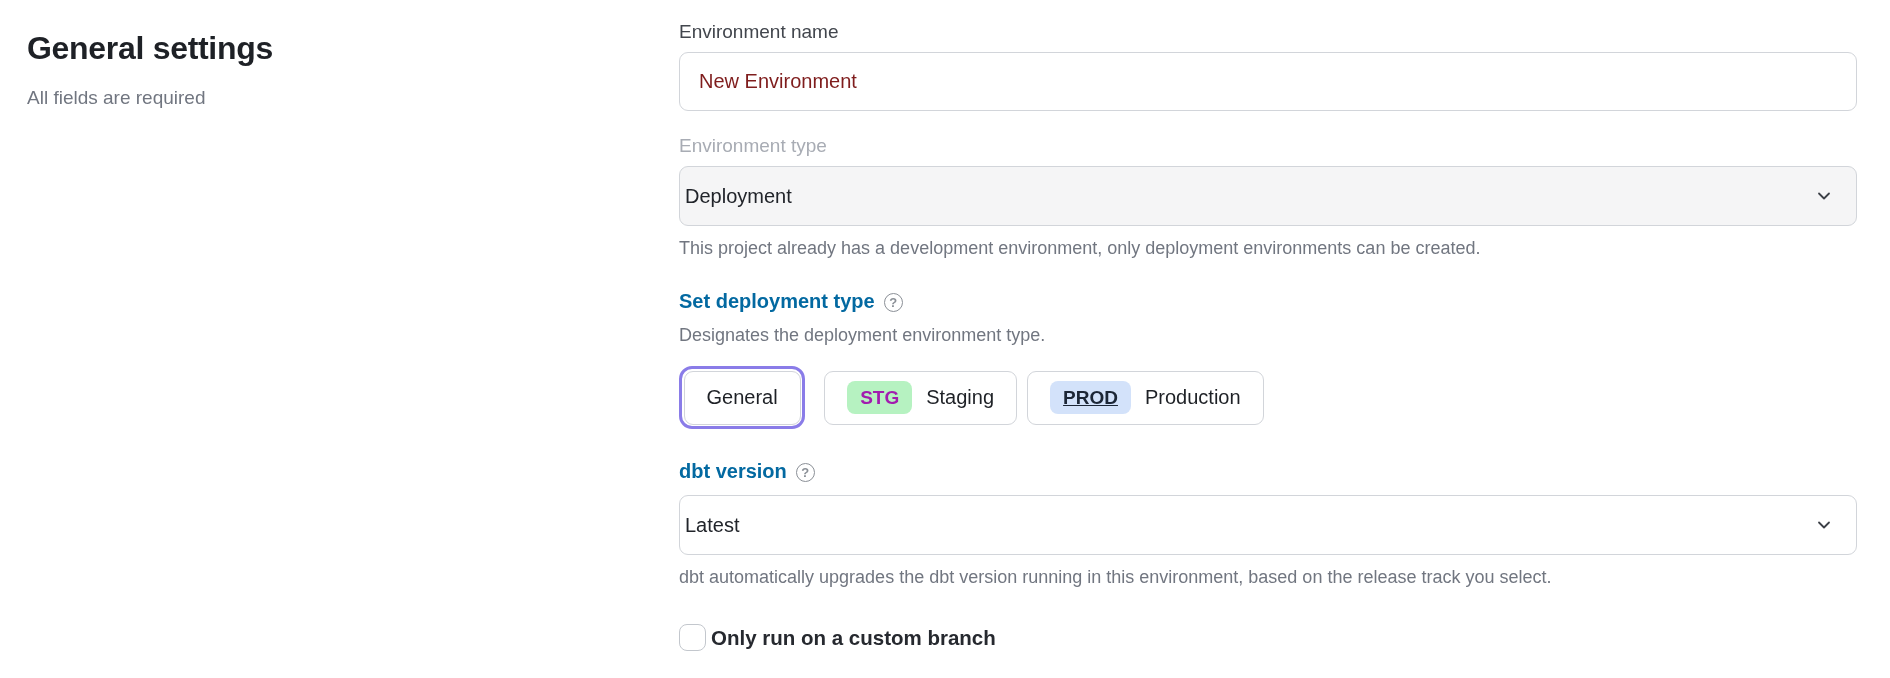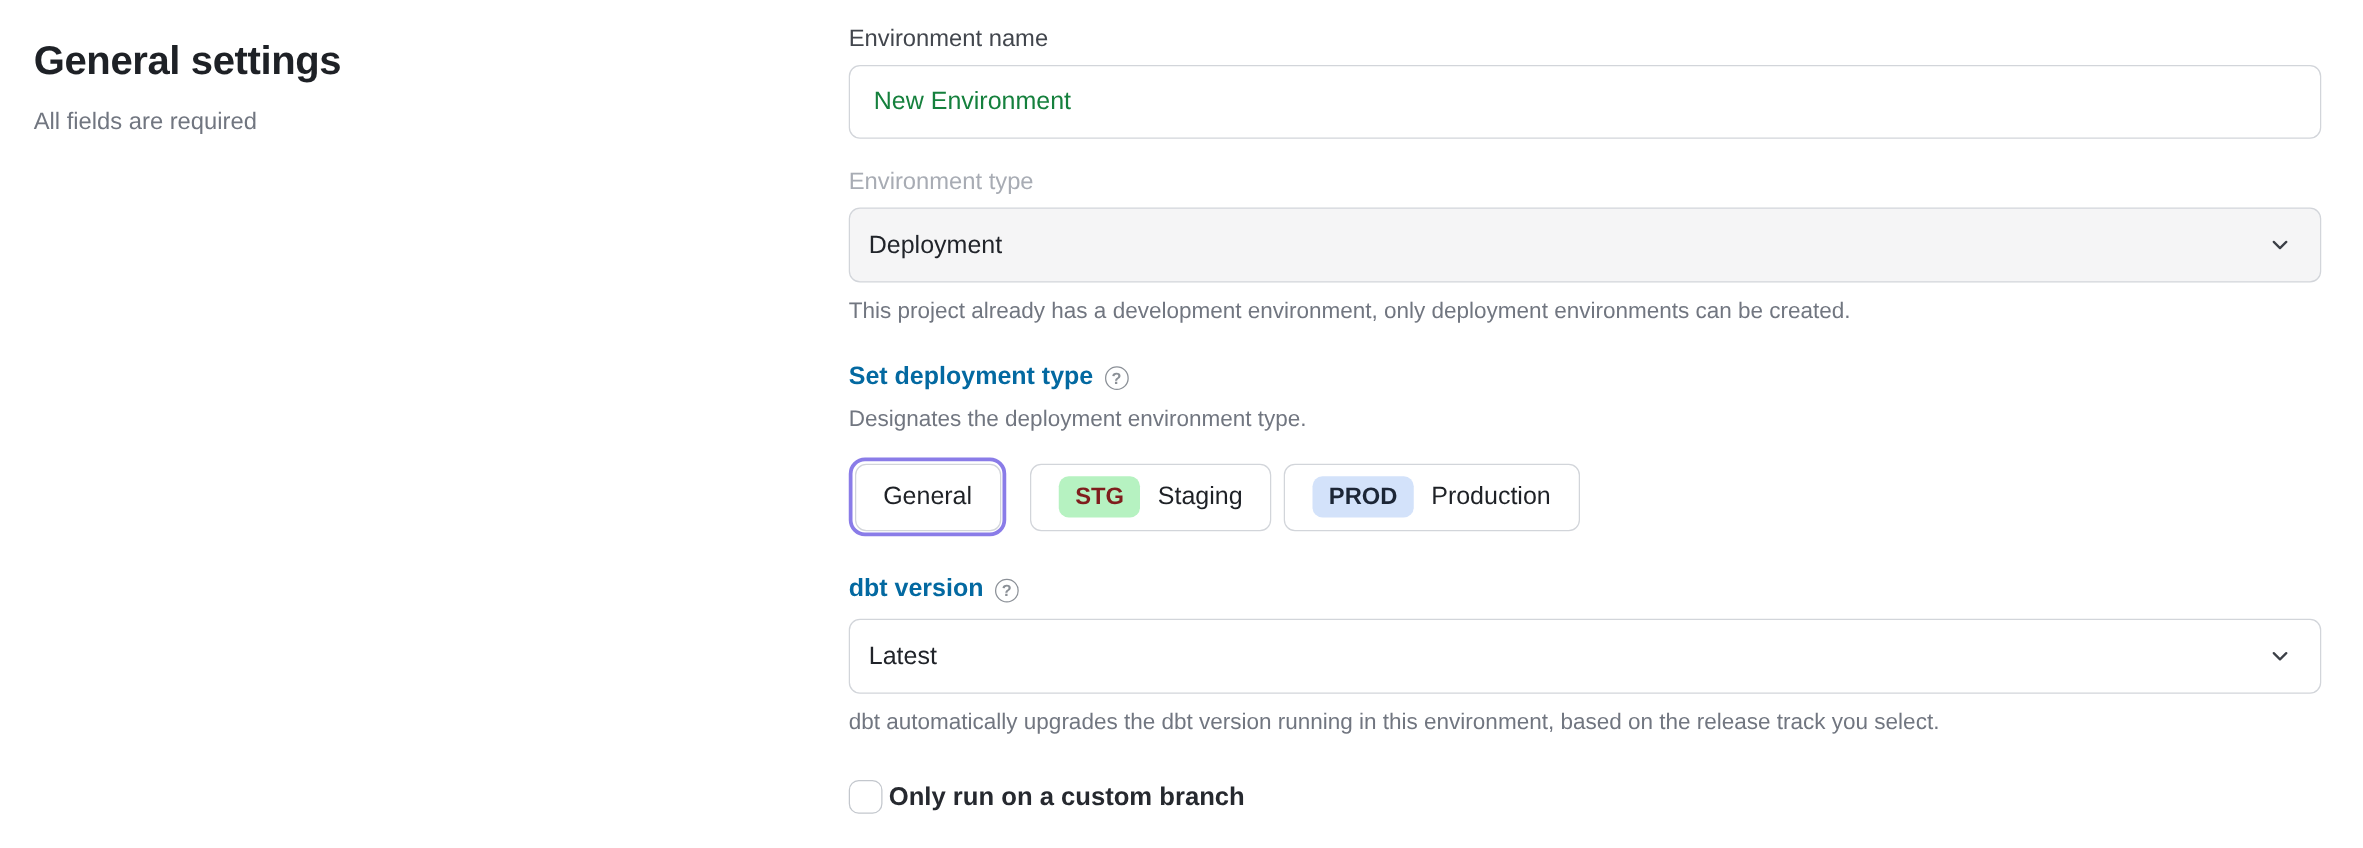--- a/index.html
+++ b/index.html
@@ -24,31 +24,31 @@
     display: block; font-size: 19px; font-weight: 500; color: #42464d; margin-bottom: 9px;
   }
   .field-label.disabled { color: #a8acb4; }
 
   .text-input {
     width: 1178px; height: 59px;
     border: 1px solid var(--border, #d2d5da);
     border-radius: 9px;
     background: #ffffff;
     font-family: inherit;
-    font-size: 20px; color: #15803d;
+    font-size: 20px; color: #7f1d1d;
     padding: 0 19px;
     outline: none;
   }
 
   .select {
     width: 1178px; height: 60px;
     border: 1px solid var(--border, #d2d5da);
     border-radius: 9px;
     display: flex; align-items: center; justify-content: space-between;
-    padding: 0 22px 0 15px;
+    padding: 0 22px 0 5px;
     font-size: 20px; color: #21242a;
     cursor: pointer;
     background: #ffffff;
   }
   .select.muted { background: var(--disabled-bg, #f5f5f6); }
   .chevron { display: flex; align-items: center; color: #3c4047; }
 
   .helper {
     font-size: 18px; color: var(--text-secondary, #717680);
     margin-top: 12px;
@@ -79,25 +79,25 @@
     border: 3.5px solid var(--accent-purple, #8a7ce8);
     border-radius: 13px;
     padding: 1.5px;
     margin-right: 9px;
     text-decoration: underline;
   }
   .type-btn + .type-btn, .ring-wrap + .type-btn { margin-left: 10px; }
   .badge {
     border-radius: 8px;
     padding: 6px 13px;
-    font-size: 19px; font-weight: 600; color: #7f1d1d;
+    font-size: 19px; font-weight: 600; color: #a21caf;
     line-height: 1.15;
   }
   .badge.stg  { background: var(--badge-staging, #b6f2c1); }
-  .badge.prod { background: var(--badge-production, #d3e2fa); color: #1c2636; }
+  .badge.prod { background: var(--badge-production, #d3e2fa); color: #1c2636; text-decoration: underline; }
   .btn-label { font-weight: 500; }
 
   .gap-24 { height: 24px; }
   .gap-31 { height: 31px; }
   .gap-12 { height: 12px; }
 
   .checkbox-row { display: flex; align-items: center; gap: 5px; margin-top: 36px; }
   .checkbox {
     width: 27px; height: 27px;
     border: 1.6px solid #c3c7cd;

